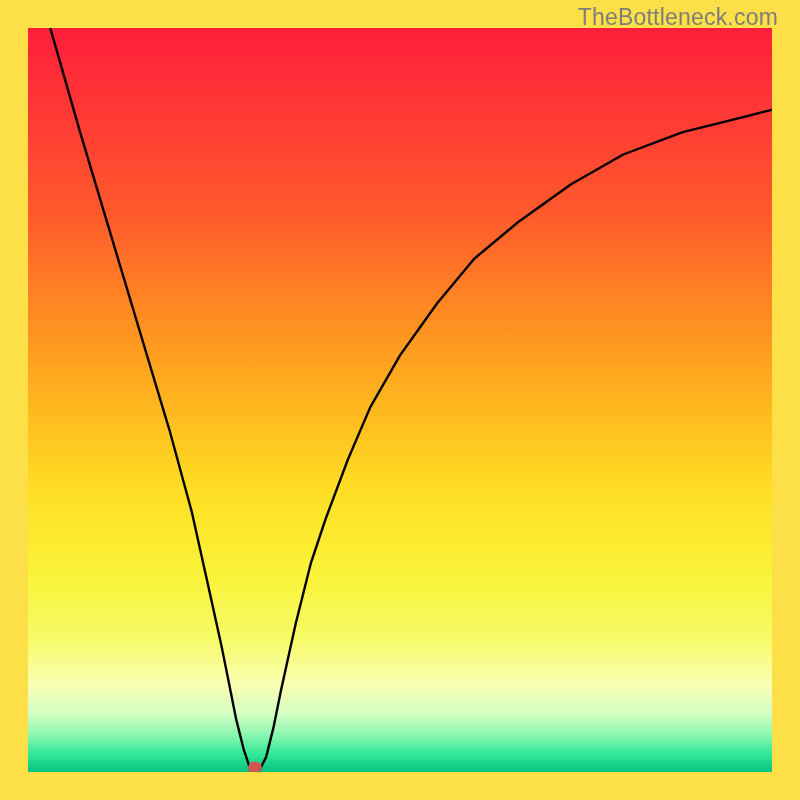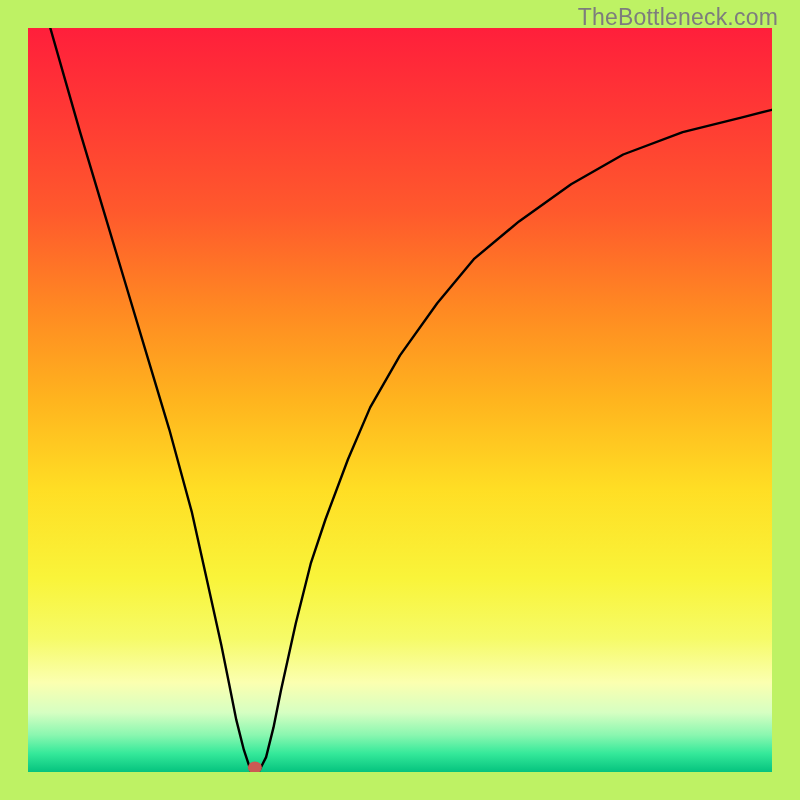--- a/index.html
+++ b/index.html
@@ -8,21 +8,21 @@
     width: 800px;
     height: 800px;
     background: #000;
     font-family: Arial, Helvetica, sans-serif;
     overflow: hidden;
   }
   .frame {
     position: relative;
     width: 800px;
     height: 800px;
-    background: #bef264;
+    background: #fde047;
   }
   .watermark {
     position: absolute;
     top: 4px;
     right: 22px;
     color: #7d7d7d;
     font-size: 23px;
     font-weight: 500;
     letter-spacing: 0.2px;
     user-select: none;

